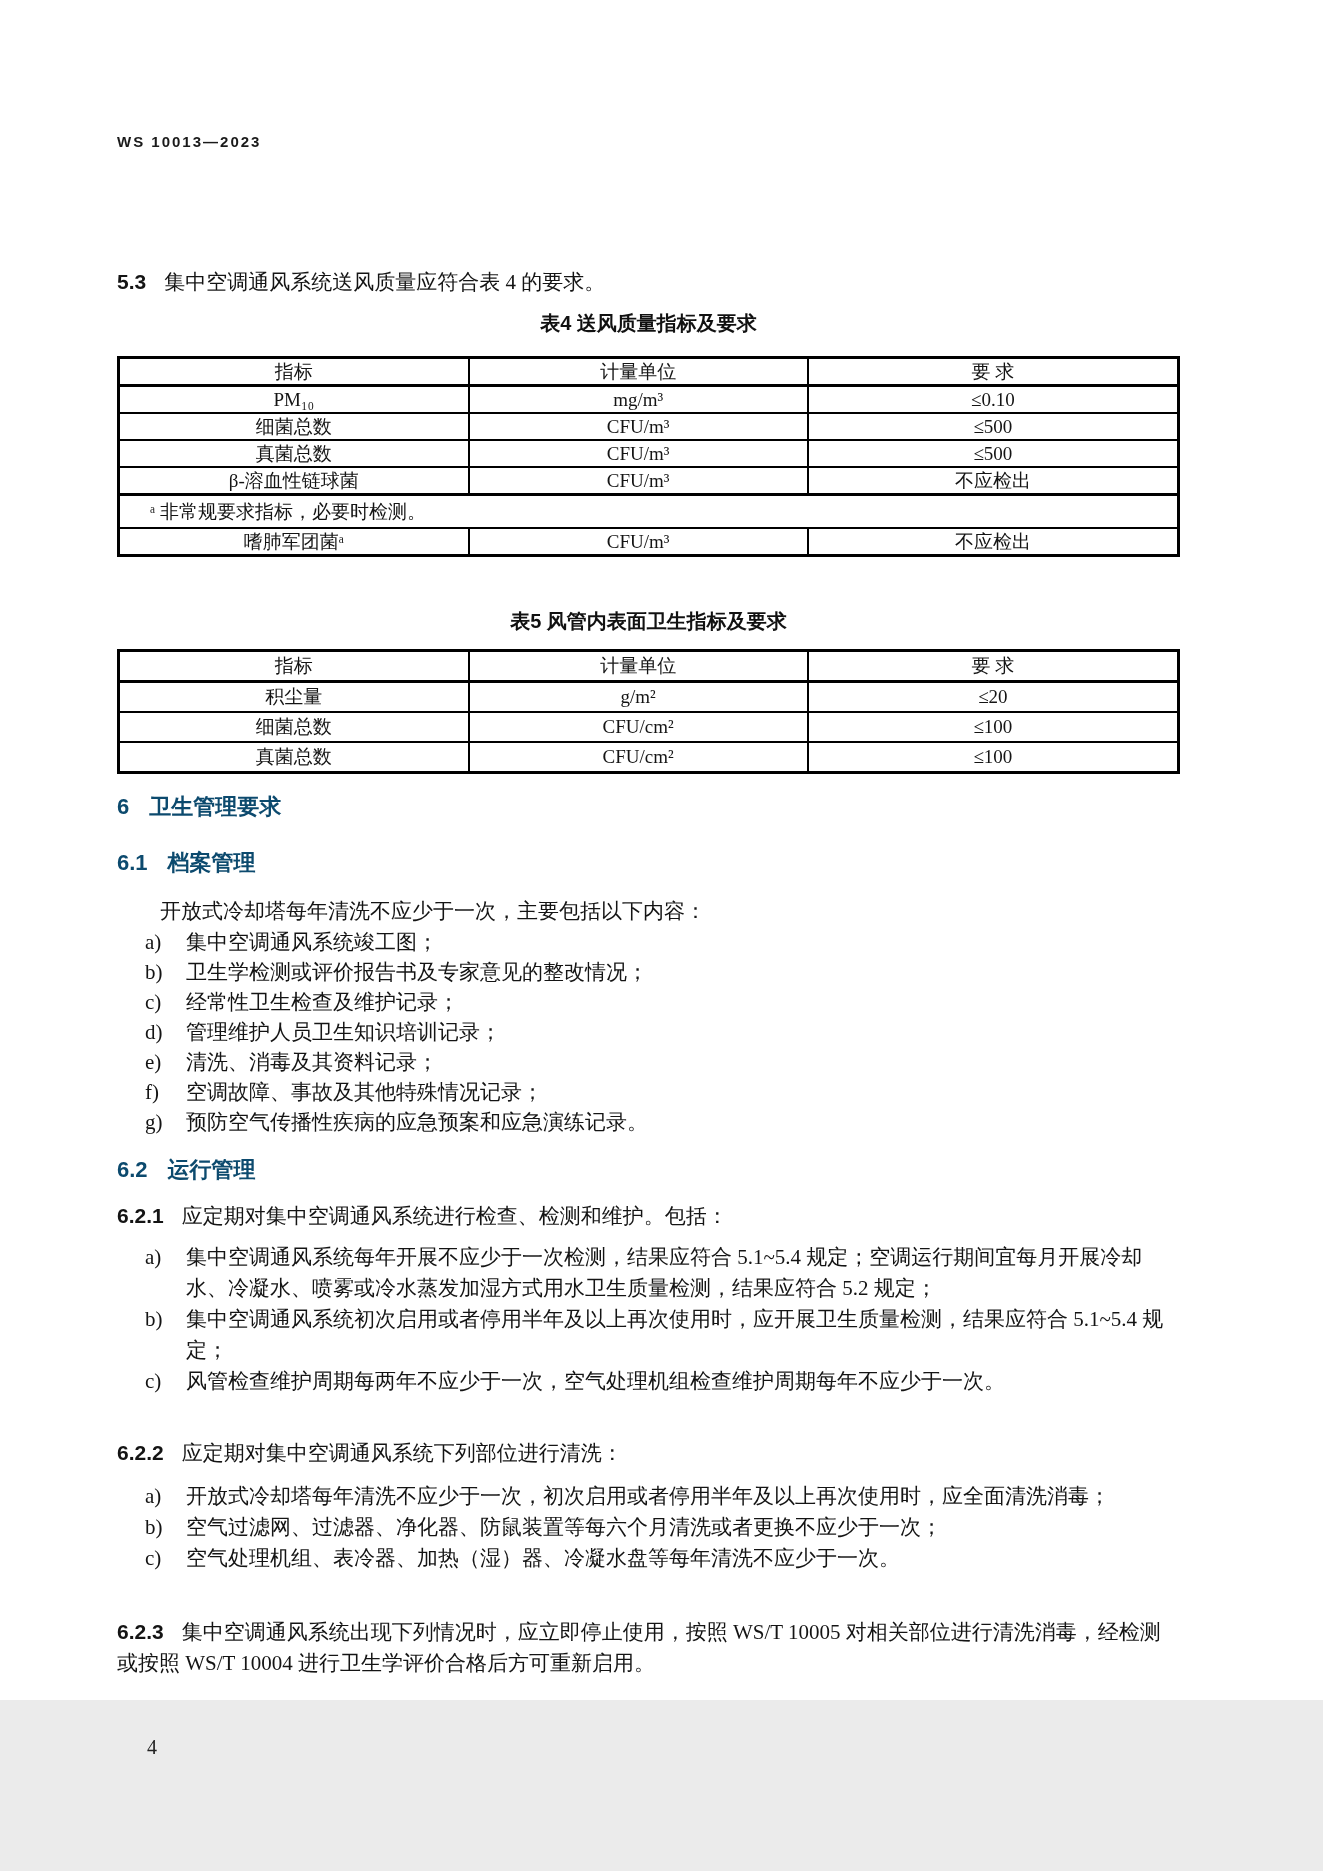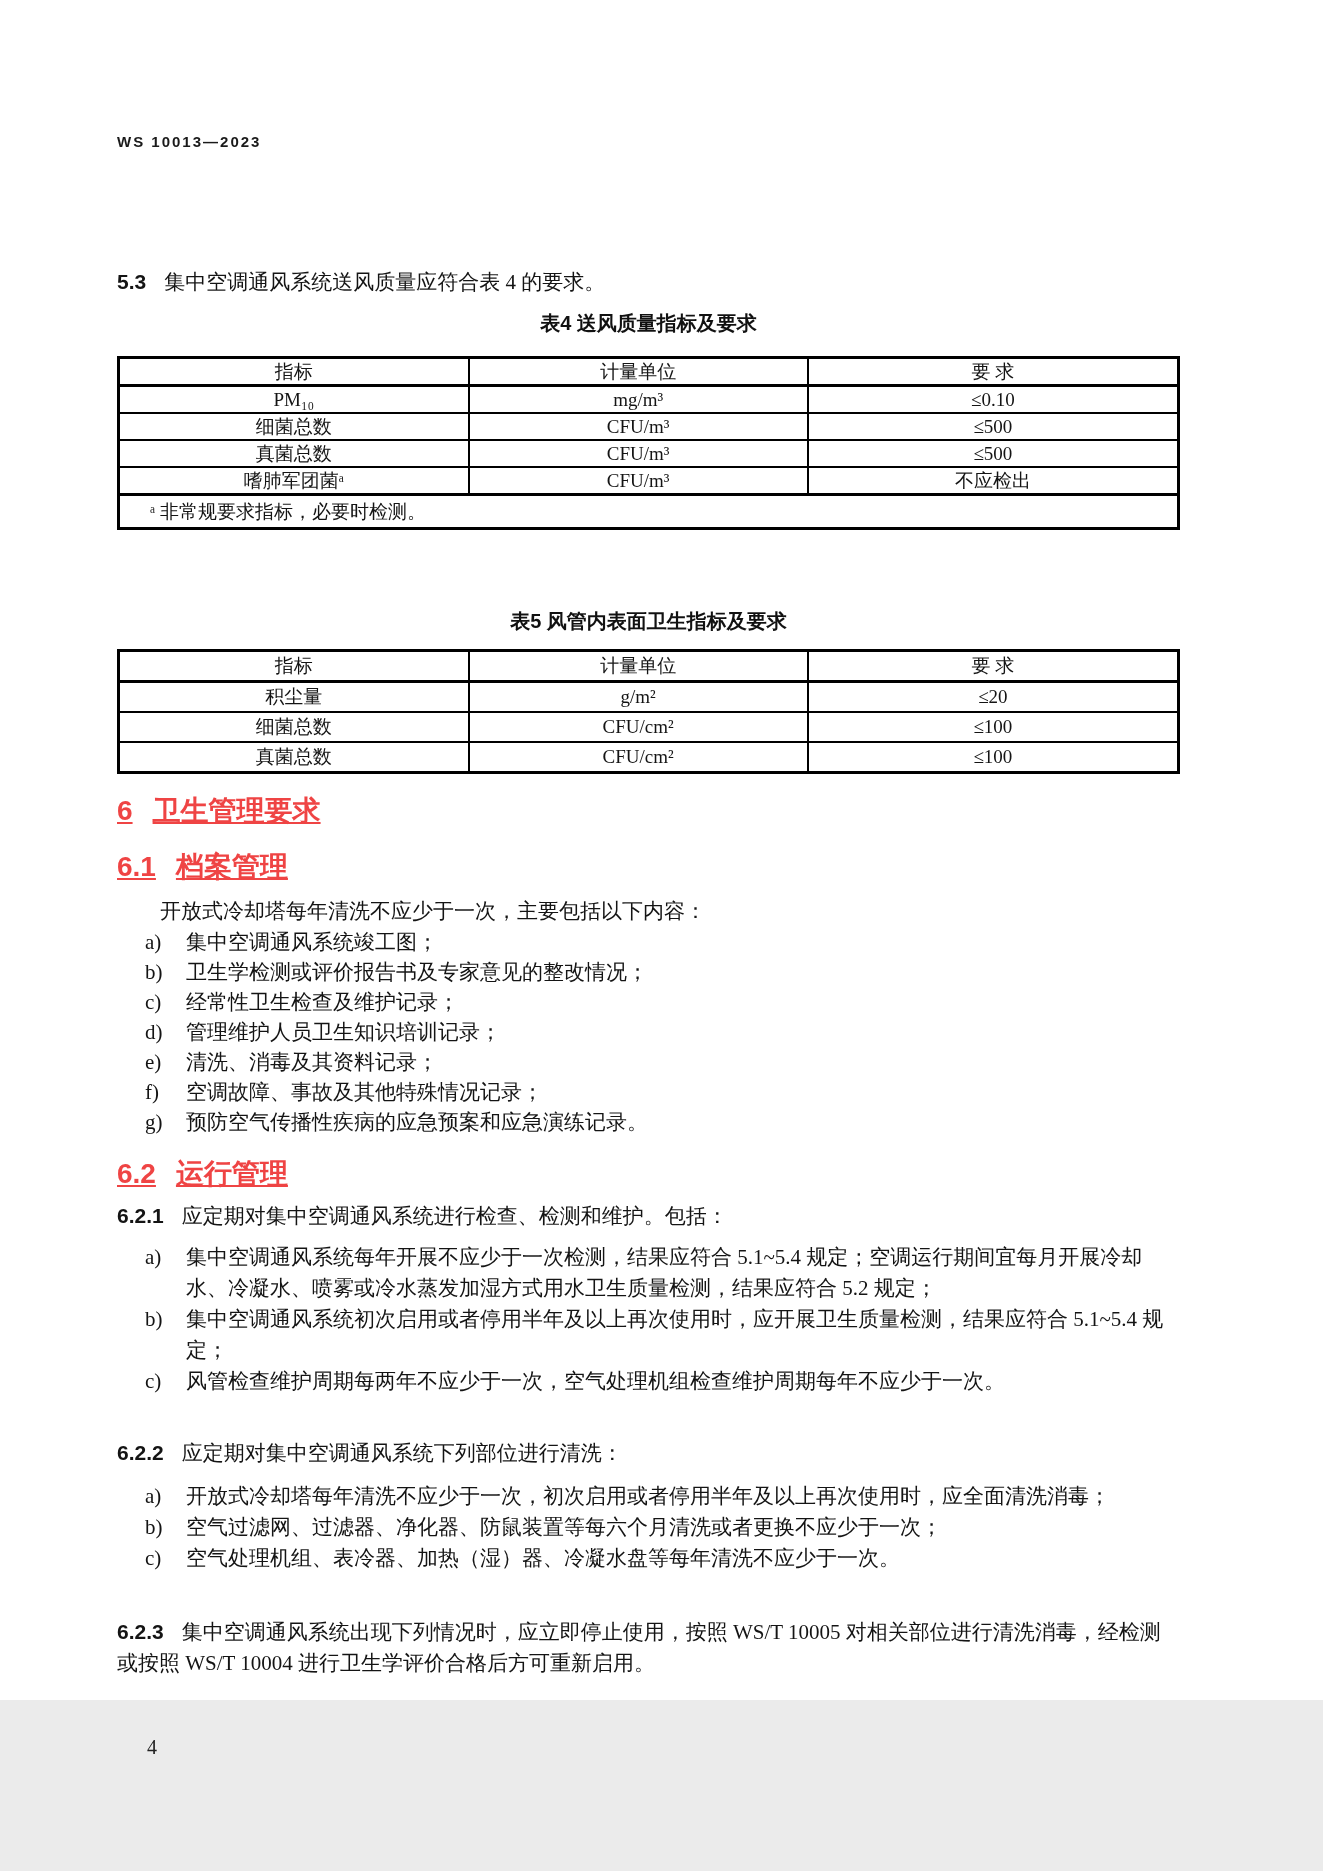--- a/index.html
+++ b/index.html
@@ -11,21 +11,21 @@
     color:#141414;
     overflow:hidden;
   }
   .doc-code{
     position:absolute;left:117px;top:133px;
     font-family:"Liberation Sans", sans-serif;
     font-weight:bold;font-size:15px;letter-spacing:2px;color:#1a1a1a;
   }
   .clause{position:absolute;left:117px;width:1063px;font-size:21px;line-height:31px;}
   .clause-num{font-family:"Liberation Sans", sans-serif;font-weight:bold;margin-right:18px;}
-  .heading{position:absolute;left:117px;font-family:"Liberation Sans", sans-serif;font-weight:bold;font-size:28px;color:#ef4444;text-decoration:underline;}
+  .heading{position:absolute;left:117px;font-family:"Liberation Sans", sans-serif;font-weight:bold;font-size:22px;color:#0c4a6e;}
   .heading .hnum{margin-right:20px;}
   .tbl-caption{
     position:absolute;left:117px;width:1063px;text-align:center;
     font-family:"Liberation Sans", sans-serif;font-weight:bold;font-size:20px;color:#111;
   }
   table.tbl{
     position:absolute;left:117px;width:1063px;
     border-collapse:collapse;table-layout:fixed;
     font-size:19px;color:#141414;
     border:3px solid #000;
@@ -81,26 +81,31 @@
       <td>细菌总数</td>
       <td>CFU/m³</td>
       <td>≤500</td>
     </tr>
     <tr>
       <td>真菌总数</td>
       <td>CFU/m³</td>
       <td>≤500</td>
     </tr>
     <tr>
+      <td>β-溶血性链球菌</td>
+      <td>CFU/m³</td>
+      <td>不应检出</td>
+    </tr>
+    <tr>
+      <td class="footnote" colspan="3">ᵃ 非常规要求指标，必要时检测。</td>
+    </tr>
+    <tr>
       <td>嗜肺军团菌ᵃ</td>
       <td>CFU/m³</td>
       <td>不应检出</td>
-    </tr>
-    <tr>
-      <td class="footnote" colspan="3">ᵃ 非常规要求指标，必要时检测。</td>
     </tr>
   </tbody>
     </table>
 
 
   <div class="tbl-caption" style="top:608px;">表5 风管内表面卫生指标及要求</div>
   <table class="tbl" style="top:649px;">
     <tbody>
         <tr class="head">
       <td class="c1" style="height:28px;">指标</td>

